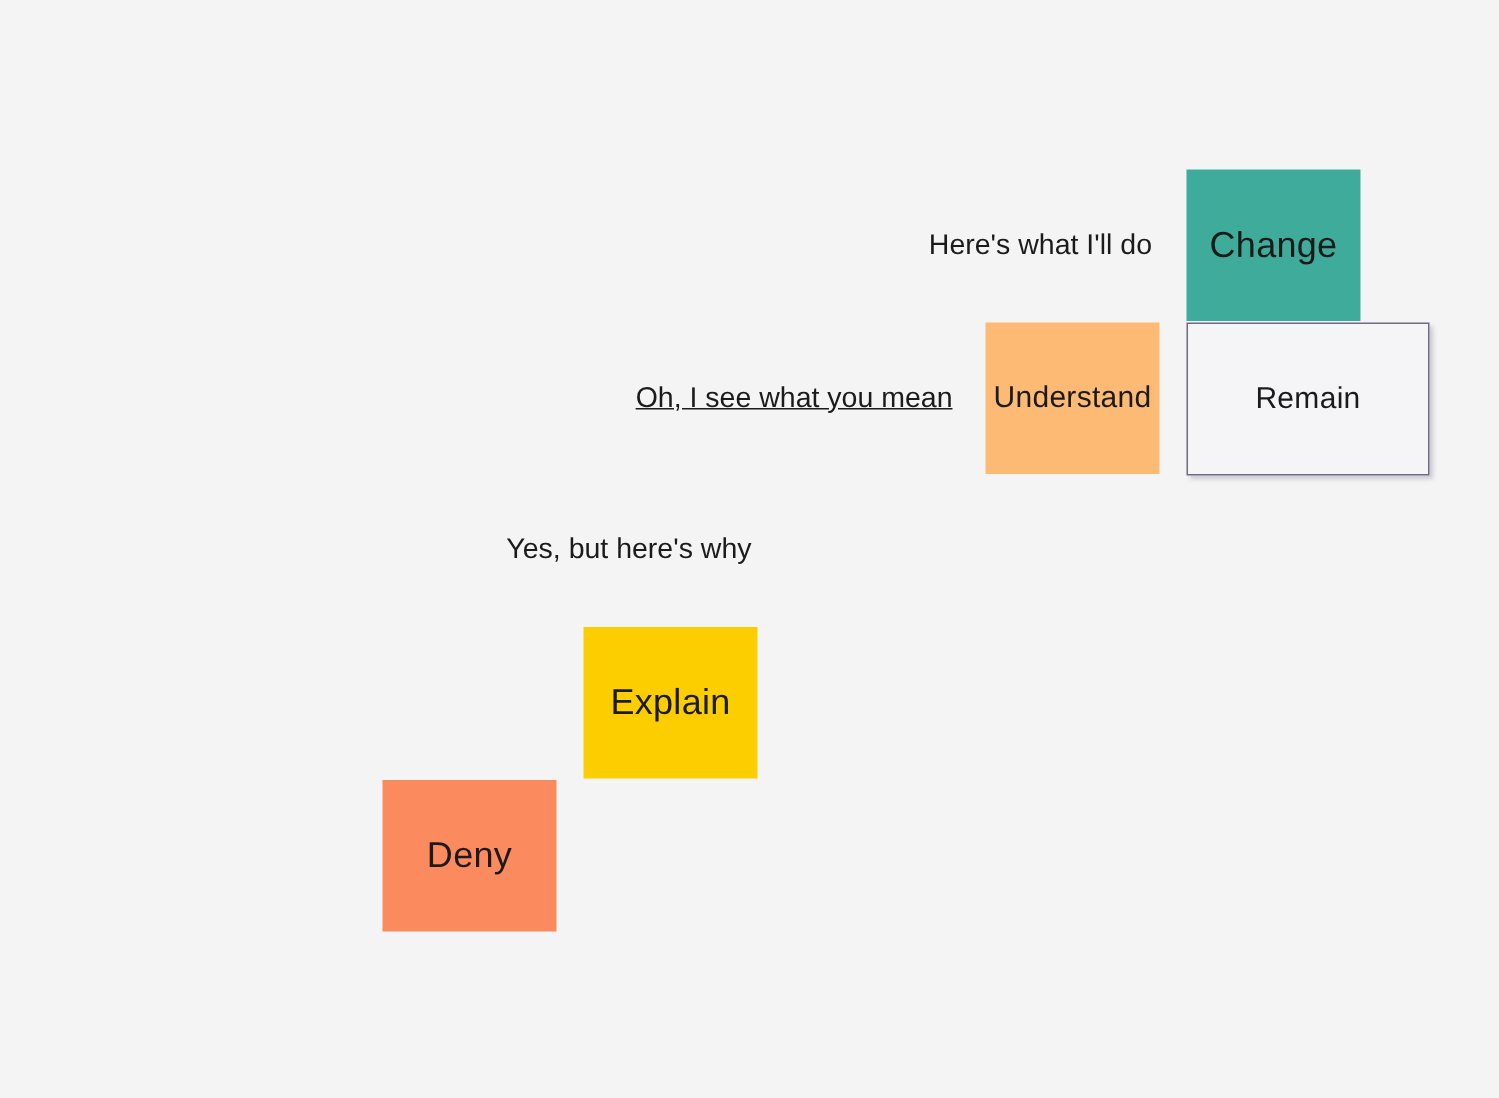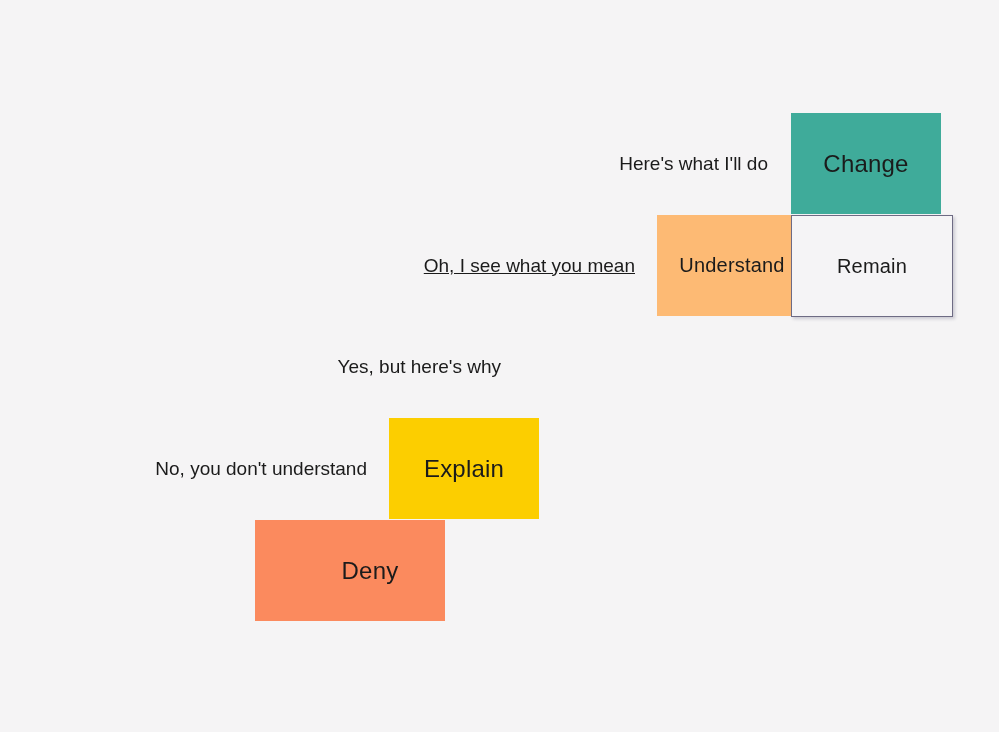--- a/index.html
+++ b/index.html
@@ -9,26 +9,26 @@
     background: #f5f4f5;
     overflow: hidden;
   }
   .stage {
     position: relative;
     width: 999px; height: 732px;
     color: #1b1b1b;
   }
   .box {
     position: absolute;
-    width: 150px; height: 101px;
+    width: 116px; height: 101px;
     display: flex; align-items: center; justify-content: center;
     font-size: 24px;
     letter-spacing: 0.2px;
   }
-  .b1 { left: 255px; top: 520px; padding-left: 40px; }
+  .b1 { left: 255px; top: 520px; }
   .b2 { left: 389px; top: 418px; }
   .b3 { left: 523px; top: 316px; }
   .b4 { left: 657px; top: 215px; font-size: 20px; }
   .b5 { left: 791px; top: 113px; }
   .box-remain {
     left: 791px; top: 215px;
     width: 162px; height: 102px;
     box-sizing: border-box;
     border: 1.5px solid #6e6b84;
     font-size: 20px;
@@ -49,21 +49,20 @@
   .l4 { right: 364px; top: 215px; text-decoration: underline; }
   .l5 { right: 231px; top: 113px; }
 </style>
 </head>
 <body style="background: rgb(245, 244, 245);">
 
 <div class="stage">
 
   <div class="box b1" style="background-color: rgb(251, 138, 94);">Deny</div>
 
-  <div class="step-label l2">No, you don't understand</div>
   <div class="box b2" style="background-color: rgb(252, 206, 0);">Explain</div>
 
   <div class="step-label l3">Yes, but here's why</div>
 
   <div class="step-label l4">Oh, I see what you mean</div>
   <div class="box b4" style="background-color: #fdba74;">Understand</div>
 
   <div class="step-label l5">Here's what I'll do</div>
   <div class="box b5" style="background-color: rgb(63, 171, 154);">Change</div>
 

